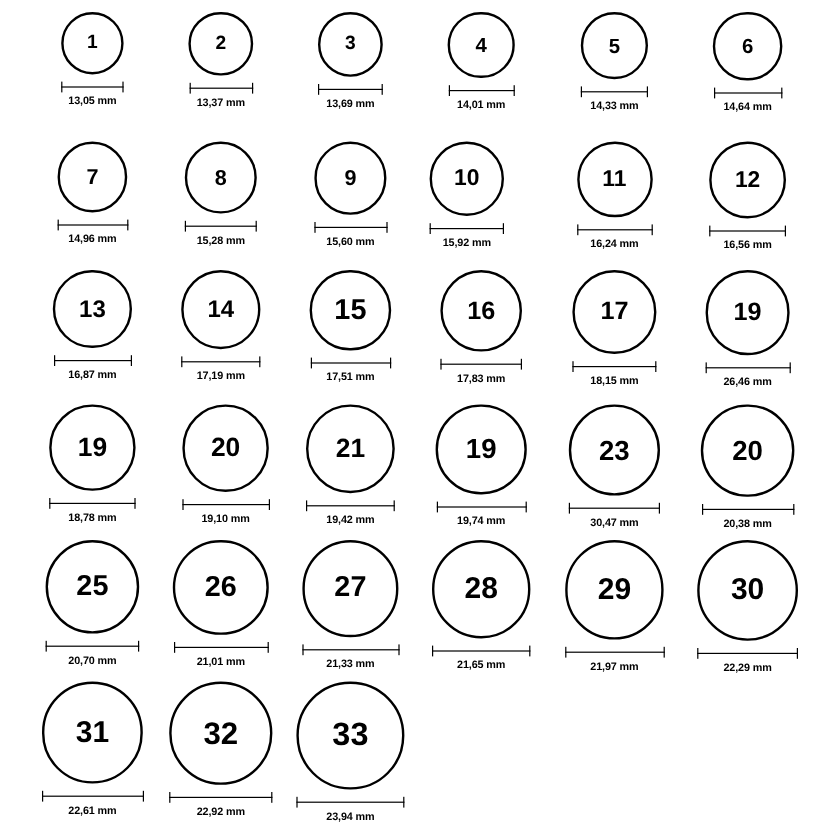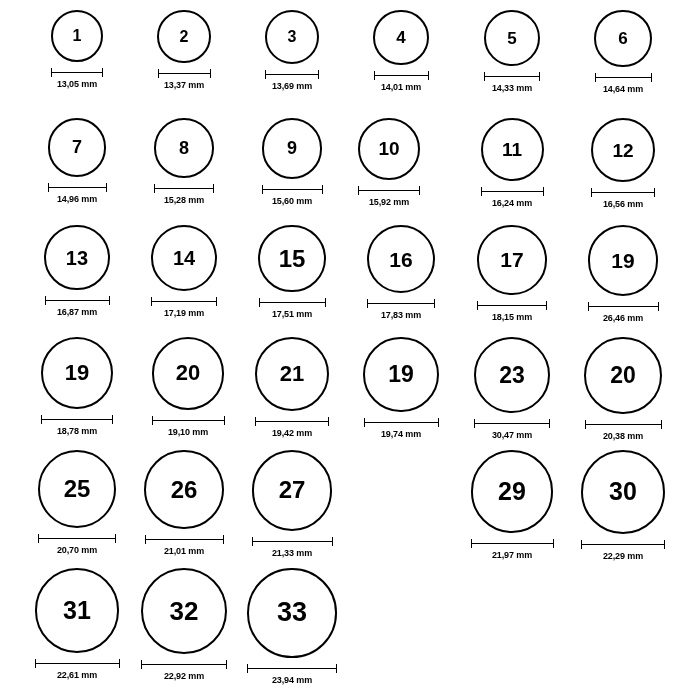--- a/index.html
+++ b/index.html
@@ -366,20 +366,31 @@
       <div class="ring-circle" style="width: 80.566px; height: 80.566px;">
         <span class="ring-number" style="font-size: 24px;">27</span>
       </div>
       <div class="measure" style="width: 81px;">
         <div class="bar"></div>
         <div class="cap left"></div>
         <div class="cap right"></div>
       </div>
       <div class="ring-label">21,33 mm</div>
     </div>
+    <div class="ring-cell" style="left: 346px; top: 450px; width: 110px;">
+      <div class="ring-circle" style="width: 81.67px; height: 81.67px;">
+        <span class="ring-number" style="font-size: 25px;">28</span>
+      </div>
+      <div class="measure" style="width: 82px;">
+        <div class="bar"></div>
+        <div class="cap left"></div>
+        <div class="cap right"></div>
+      </div>
+      <div class="ring-label">21,65 mm</div>
+    </div>
     <div class="ring-cell" style="left: 457px; top: 450px; width: 110px;">
       <div class="ring-circle" style="width: 82.774px; height: 82.774px;">
         <span class="ring-number" style="font-size: 25px;">29</span>
       </div>
       <div class="measure" style="width: 83px;">
         <div class="bar"></div>
         <div class="cap left"></div>
         <div class="cap right"></div>
       </div>
       <div class="ring-label">21,97 mm</div>

